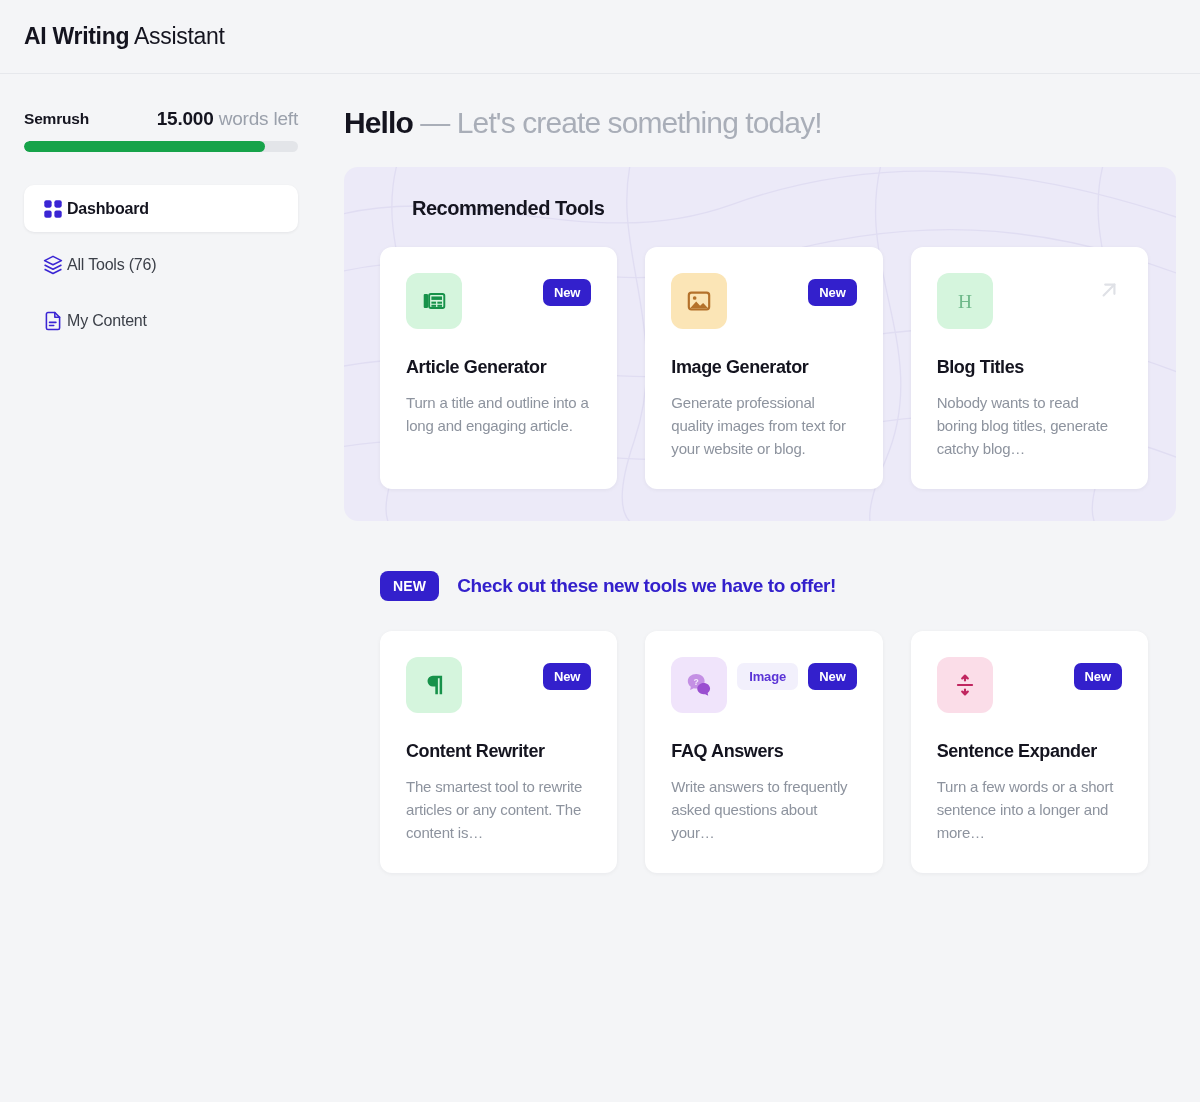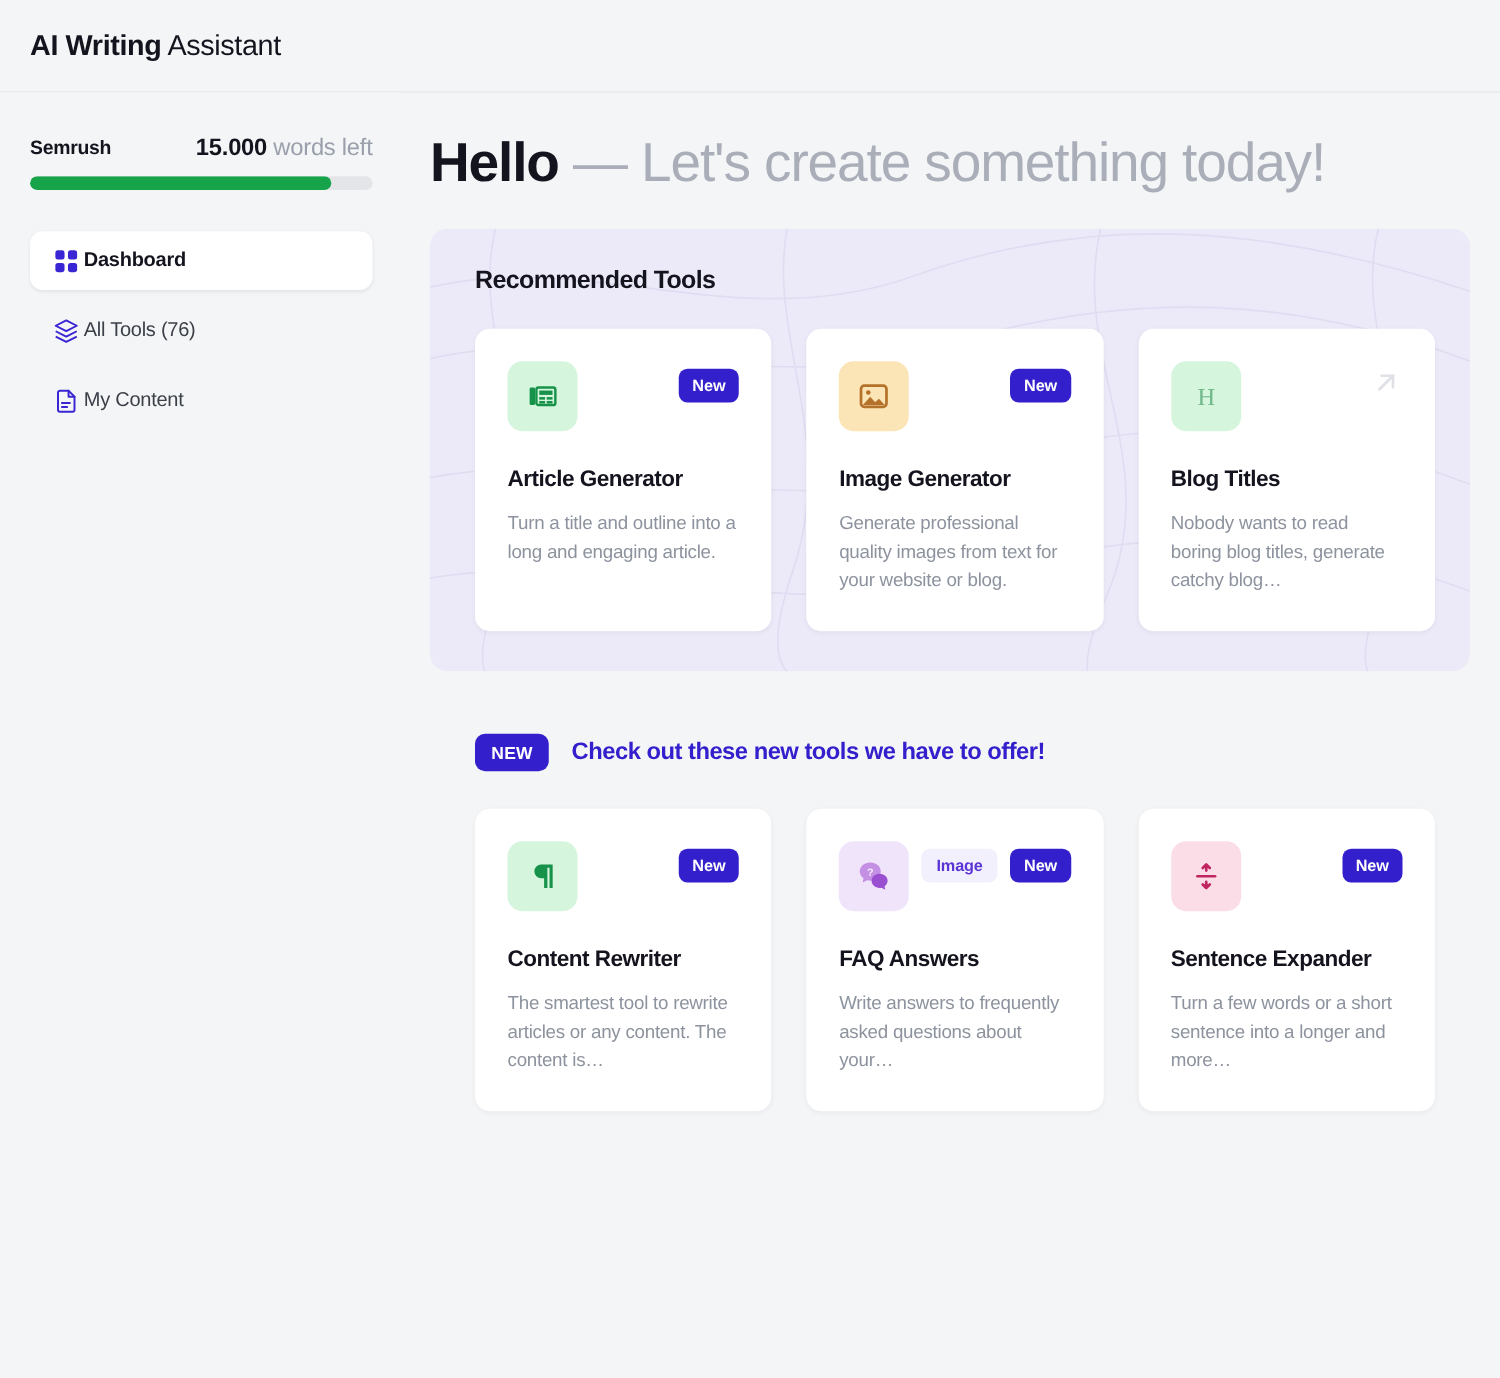--- a/index.html
+++ b/index.html
@@ -44,41 +44,41 @@
     height:47px; padding:0 18px; border-radius:10px;
     margin-bottom:9px;
     font-size:16px; color:#3c4049; letter-spacing:-0.2px;
   }
   .nav-item.active { background:#ffffff; box-shadow:0 1px 3px rgba(20,20,31,.07); }
   .nav-item.active .nav-label { font-weight:bold; color:#14141f; }
   .nav-icon { width:22px; height:22px; display:block; flex:0 0 22px; }
 
   
   .main { flex:1; padding:32px 24px 0 26px; overflow:hidden; }
-  .greeting { font-size:44px; letter-spacing:-0.9px; margin-bottom:27px; }
+  .greeting { font-size:30px; letter-spacing:-0.9px; margin-bottom:27px; }
   .greeting .hi { font-weight:bold; color:#14141f; }
   .greeting .sub { font-weight:400; color:#a9aeb8; }
 
   .stats { display:flex; gap:23px; margin-bottom:38px; }
   .stat-card {
     width:270px; height:124px; background:#fff; border-radius:12px;
     padding:27px 29px; box-shadow:0 1px 3px rgba(20,20,31,.05);
   }
   .stat-label { font-size:14.5px; color:#9aa0ab; letter-spacing:-0.2px; margin-bottom:11px; }
   .stat-value { font-size:25px; font-weight:bold; letter-spacing:-0.7px; color:#14141f; }
 
   
   .panel {
     position:relative; background:#eceaf8; border-radius:14px;
     padding:30px 28px 32px 36px; margin-bottom:50px; overflow:hidden;
   }
   .panel-deco { position:absolute; inset:0; width:100%; height:100%; pointer-events:none; }
   .panel-title {
     position:relative; font-size:20px; font-weight:bold;
-    letter-spacing:-0.5px; color:#14141f; margin-bottom:27px;
+    letter-spacing:-0.5px; color:#14141f; margin-bottom:27px;margin-left:32px;
   }
 
   .card-row { display:flex; gap:28px; position:relative; }
   .tool-card {
     flex:1; background:#fff; border-radius:12px;
     padding:26px 26px 28px; box-shadow:0 1px 4px rgba(20,20,31,.05);
     min-height:242px;
   }
   .tool-top { display:flex; align-items:flex-start; justify-content:space-between; margin-bottom:28px; }
   .tool-icon {

